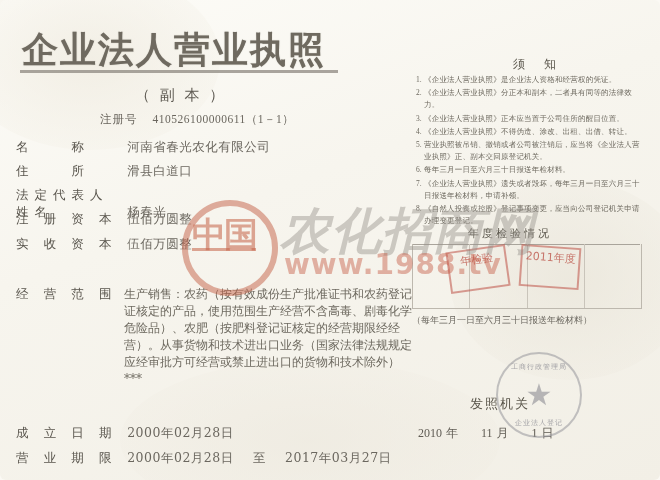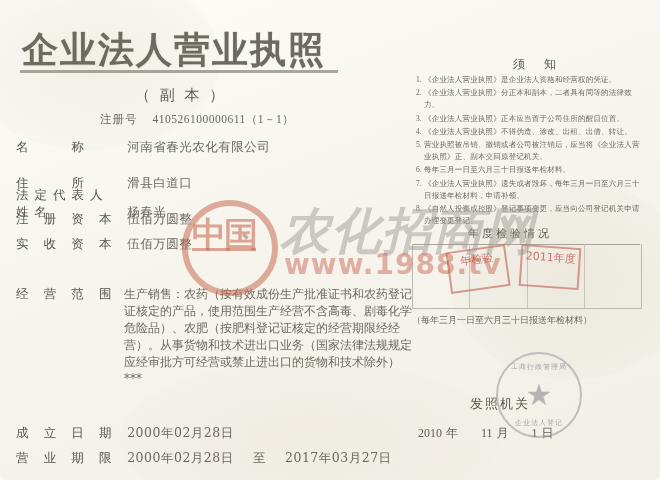--- a/index.html
+++ b/index.html
@@ -83,21 +83,21 @@
     width: 108px;
     letter-spacing: 6px;
     color: #59554d;
   }
   .field .value {
     display: inline-block;
     color: #6b675f;
     letter-spacing: .5px;
   }
   .f-name   { top: 139px; }
-  .f-addr   { top: 163px; margin-top: 12px; }
+  .f-addr   { top: 163px; }
   .f-rep    { top: 187px; }
   .f-reg    { top: 211px; }
   .f-paid   { top: 236px; }
   .f-type   { top: 261px; }
   .f-scope  { top: 286px; }
 
   .scope-text {
     position: absolute;
     left: 124px;
     top: 286px;

